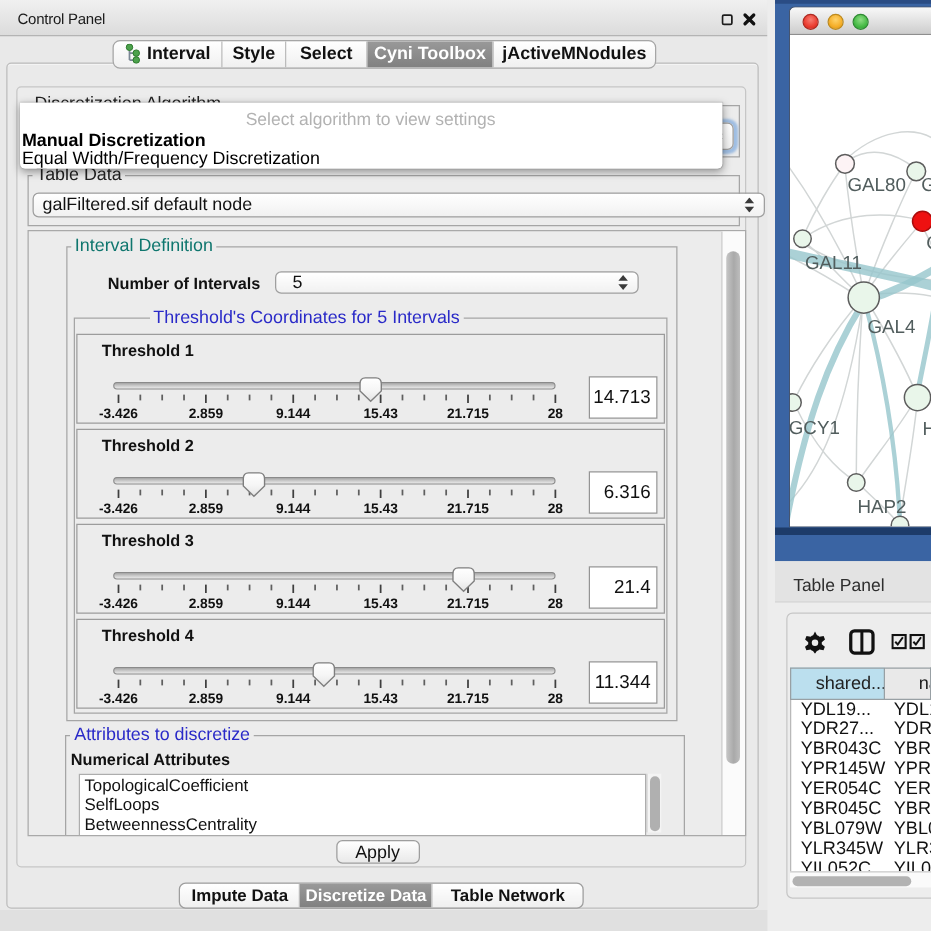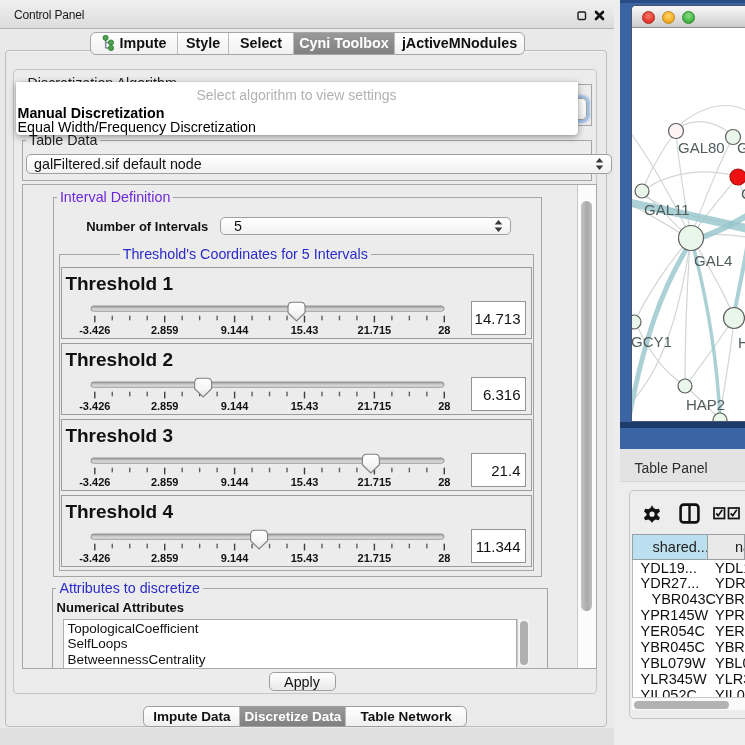--- a/index.html
+++ b/index.html
@@ -22,21 +22,21 @@
 #tabbar .seg:last-child { border-right:none; }
 #tabbar .sel { background:linear-gradient(#999999,#808080); color:#fff; }
 .group { position:absolute; border:1px solid #a5a5a5; }
 .gtitle { position:absolute; top:-8px; left:3px; background:#ececec; padding:0 3px;
   font-size:14.3px; line-height:15px; white-space:nowrap; }
 .combo { position:absolute; background:linear-gradient(#ffffff,#f1f1f1);
   border:1px solid #9f9f9f; border-radius:5px; font-size:14.3px; color:#111; }
 .combo .txt { position:absolute; left:7px; top:50%; transform:translateY(-50%); white-space:nowrap; }
 .combo svg { position:absolute; right:7px; top:50%; transform:translateY(-50%); }
 .tbox { position:absolute; border:1px solid #9c9c9c; background:#ececec; }
-.ttitle { position:absolute; left:3px; top:5px; font-size:19px; font-weight:bold; color:#111; }
+.ttitle { position:absolute; left:19px; top:5px; font-size:13px; font-weight:bold; color:#111; }
 .tval { position:absolute; left:409.1px; top:33.5px; width:55px; height:33.5px;
   background:#fff; border:1px solid #949494; }
 .tval span { position:absolute; right:5px; top:50%; transform:translateY(-50%);
   font-size:15px; color:#111; }
 #popup { position:absolute; left:15.5px; top:82px; width:562px; height:52.5px;
   background:#fff; border-radius:0 0 4px 4px;
   box-shadow:0 2px 7px rgba(0,0,0,0.38), 0 0 1px rgba(0,0,0,0.25); z-index:30; }
 #popup .hint { position:absolute; left:0; right:0; top:4.5px; text-align:center;
   color:#b2b2b2; font-size:14px; }
 #popup .b1 { position:absolute; left:2px; top:22.5px; font-size:14.3px; font-weight:bold; color:#000; }
@@ -112,21 +112,21 @@
 <div id="tabbar">
   <div class="seg" style="width:87px">
     <svg width="13" height="16" style="margin-right:5px">
           <line x1="3.6" y1="3" x2="3.6" y2="13" stroke="#7a8795" stroke-width="1.4"></line>
           <line x1="3.6" y1="7.5" x2="8.6" y2="7.5" stroke="#7a8795" stroke-width="1.4"></line>
           <line x1="3.6" y1="13" x2="8.6" y2="13" stroke="#7a8795" stroke-width="1.4"></line>
           <circle cx="3.6" cy="2.8" r="2.6" fill="#4ca24c" stroke="#2e7a2e" stroke-width="0.8"></circle>
           <circle cx="9" cy="7.5" r="2.6" fill="#4ca24c" stroke="#2e7a2e" stroke-width="0.8"></circle>
           <circle cx="9" cy="13" r="2.6" fill="#4ca24c" stroke="#2e7a2e" stroke-width="0.8"></circle>
         </svg>
-    <span>Impute</span>
+    <span>Interval</span>
       </div>
   <div class="seg" style="width:51px">Style</div>
   <div class="seg" style="width:65px">Select</div>
   <div class="seg sel" style="width:101px">Cyni Toolbox</div>
   <div class="seg" style="width:129px">jActiveMNodules</div>
 </div>
 
 <div class="group" style="left:20.5px;top:84px;width:571.5px;height:42px;">
   <div class="gtitle" style="color:#222;top:-9px;">Discretization Algorithm</div>
   <div class="combo" style="left:7px;top:12.5px;width:558px;height:22px; box-shadow:0 0 2px 2.8px rgba(110,160,220,0.62);">
@@ -143,21 +143,21 @@
 <div class="combo" style="left:26px;top:154.4px;width:586px;height:19.8px;">
   <span class="txt">galFiltered.sif default node</span>
   <svg width="9" height="12">
         <path d="M4.5 0 L8.3 4.6 L0.7 4.6 Z" fill="#3a3a3a"></path>
         <path d="M4.5 12 L8.3 7.4 L0.7 7.4 Z" fill="#3a3a3a"></path>
       </svg>
 </div>
 
 <div id="spane">
   <div class="group" style="left:29.9px;top:12.5px;width:489.1px;height:379.5px;">
-    <div class="gtitle" style="color:#6d28d9;">Interval Definition</div>
+    <div class="gtitle" style="color:#0f766e;">Interval Definition</div>
   </div>
   <div class="abs" style="left:63.2px;top:35.5px;font-size:13px;line-height:14px;font-weight:bold;color:#111;">Number of Intervals</div>
   <div class="combo" style="left:197px;top:32.3px;width:291px;height:18.6px;">
     <span class="txt" style="left:13px;">5</span>
     <svg width="9" height="12">
           <path d="M4.5 0 L8.3 4.6 L0.7 4.6 Z" fill="#3a3a3a"></path>
           <path d="M4.5 12 L8.3 7.4 L0.7 7.4 Z" fill="#3a3a3a"></path>
         </svg>
   </div>
   <div class="group" style="left:35.7px;top:69px;width:475.8px;height:317px;">
@@ -474,21 +474,21 @@
 </svg>
 <div id="thead1">
       <span>shared...</span>
     </div>
 <div id="thead2">
       <span>na</span>
     </div>
 <div id="tbody">
       <div class="trow" style="top:1.0px;"><span style="padding-left:8px">YDL19...</span><span class="c2">YDL1</span></div>
       <div class="trow" style="top:16.9px;"><span style="padding-left:8px">YDR27...</span><span class="c2">YDR2</span></div>
-      <div class="trow" style="top:32.8px;"><span style="padding-left:19px">YBR043C</span><span class="c2">YBR0</span></div>
+      <div class="trow" style="top:32.8px;"><span style="padding-left:8px">YBR043C</span><span class="c2">YBR0</span></div>
       <div class="trow" style="top:48.7px;"><span style="padding-left:8px">YPR145W</span><span class="c2">YPR1</span></div>
       <div class="trow" style="top:64.6px;"><span style="padding-left:8px">YER054C</span><span class="c2">YER0</span></div>
       <div class="trow" style="top:80.5px;"><span style="padding-left:8px">YBR045C</span><span class="c2">YBR0</span></div>
       <div class="trow" style="top:96.4px;"><span style="padding-left:8px">YBL079W</span><span class="c2">YBL0</span></div>
       <div class="trow" style="top:112.3px;"><span style="padding-left:8px">YLR345W</span><span class="c2">YLR3</span></div>
       <div class="trow" style="top:128.2px;"><span style="padding-left:8px">YIL052C</span><span class="c2">YIL0</span></div>
     </div>
 <div id="hsb">
       <div class="thumb"></div>
     </div>

